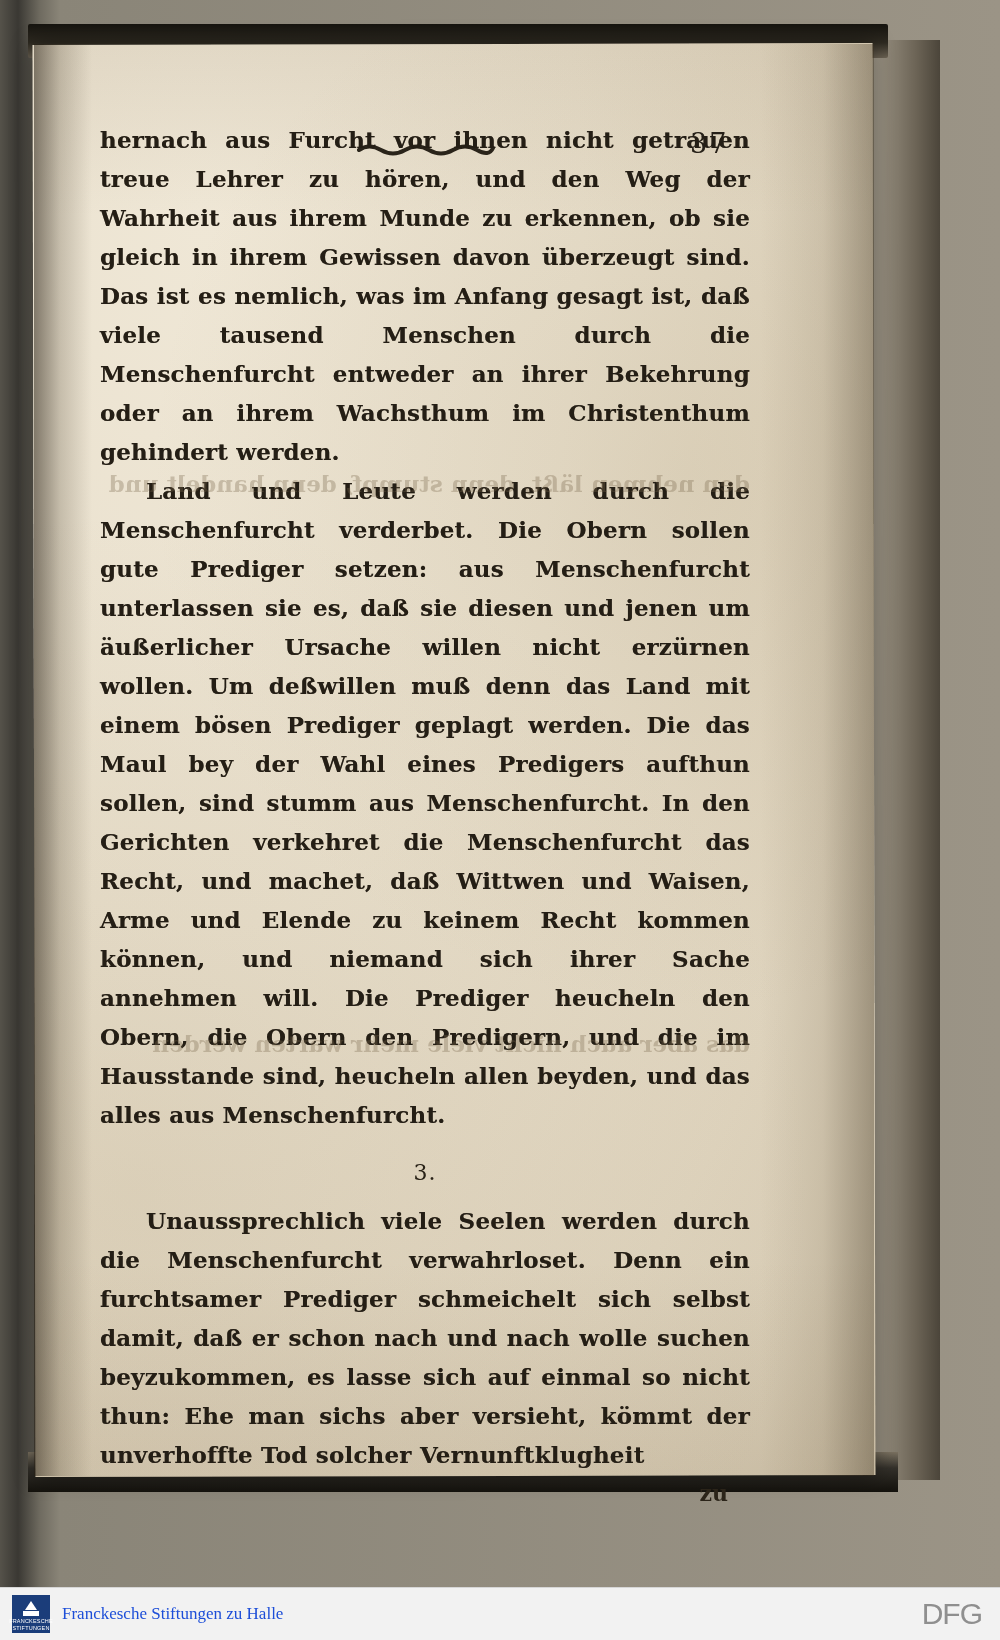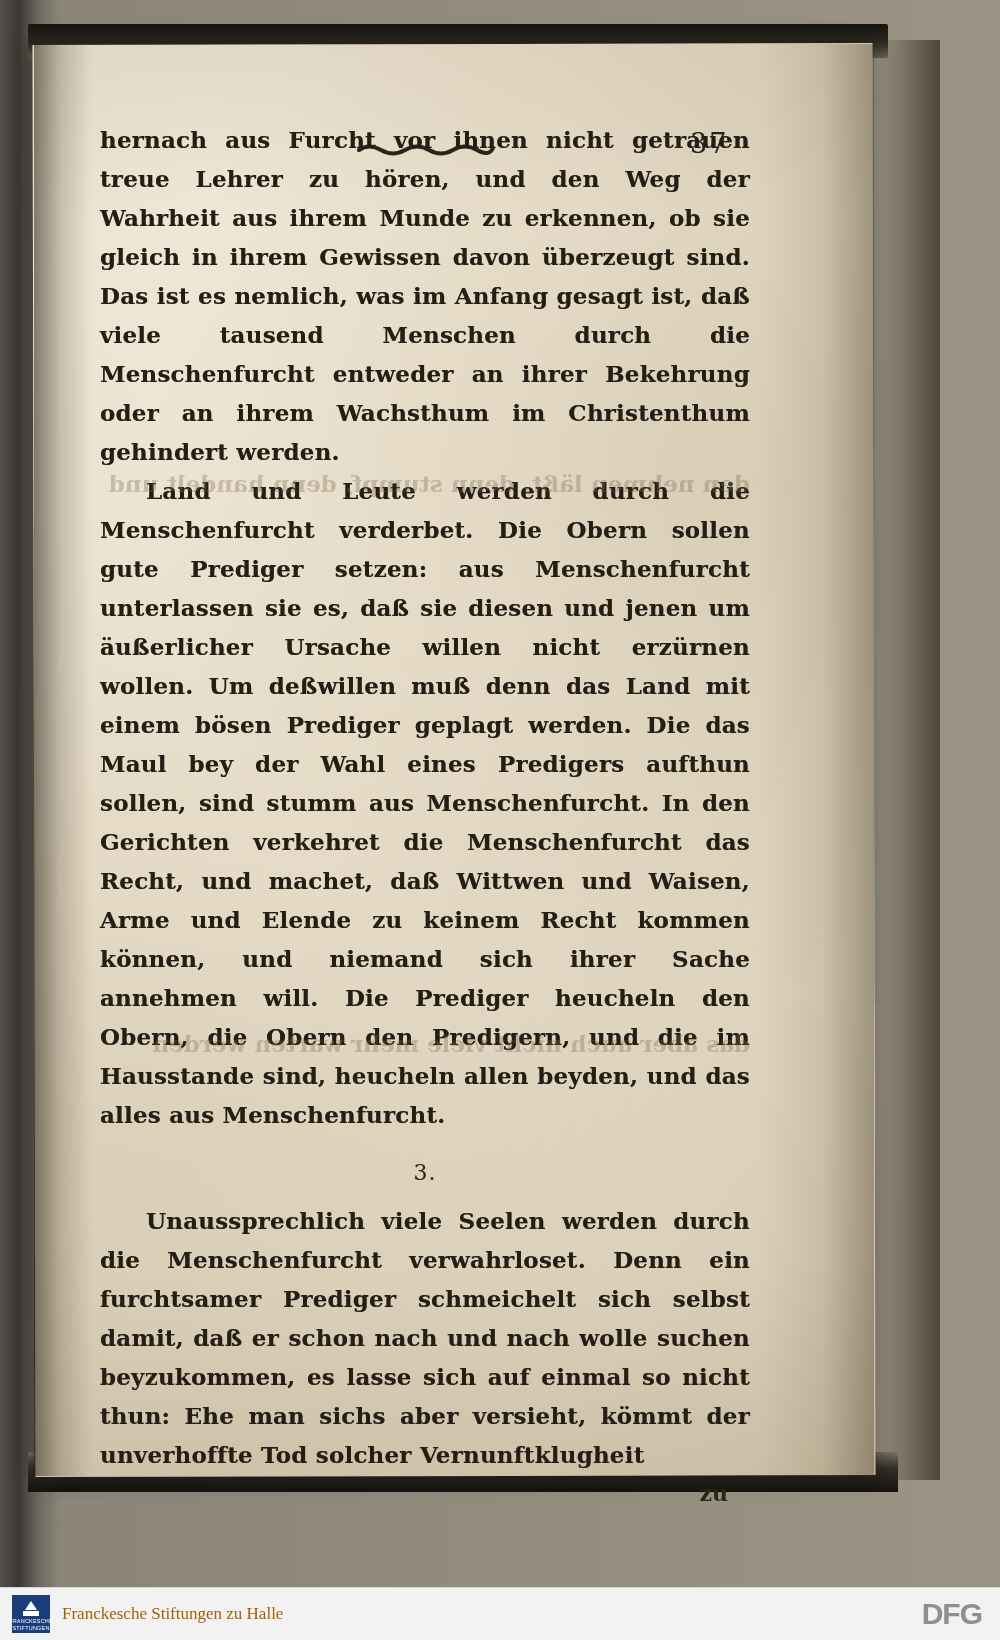--- a/index.html
+++ b/index.html
@@ -208,27 +208,27 @@
     border-right: 6px solid transparent;
     border-bottom: 9px solid #ffffff;
     margin-bottom: 1px;
   }
   .footer-logo .base {
     width: 16px; height: 5px; background: #ffffff; margin-bottom: 2px;
   }
   .footer-text {
     font-family: "Liberation Serif", serif;
     font-size: 17px;
-    color: #a16207;
+    color: #1d4ed8;
   }
   .dfg {
     margin-left: auto;
     margin-right: 18px;
     font-family: "Liberation Sans", sans-serif;
-    font-weight: bold;
+    font-weight: normal;
     font-size: 30px;
     letter-spacing: -1px;
     color: #8f8f8f;
   }
 </style>
 </head>
 <body>
 
 <div id="page">
 

